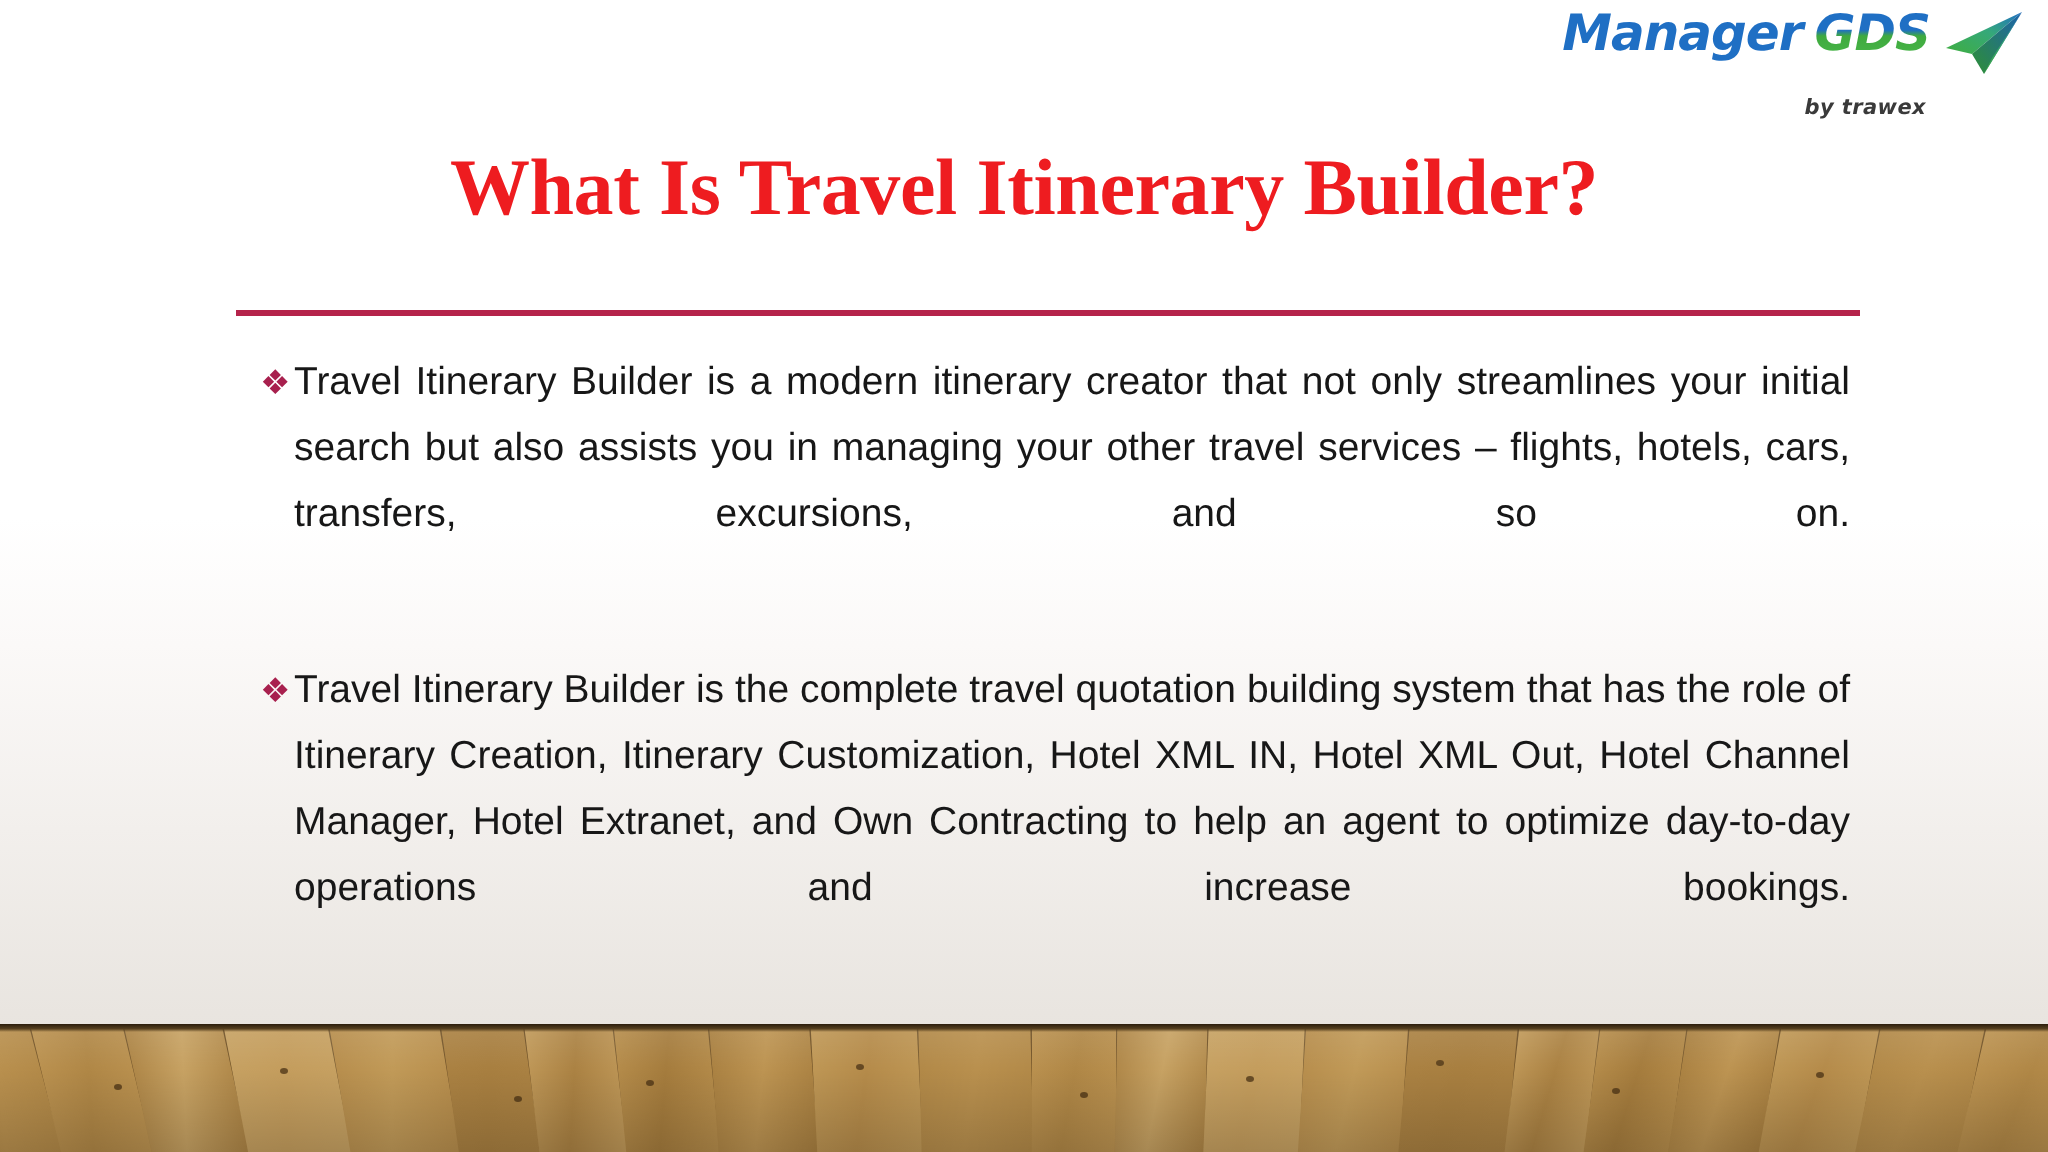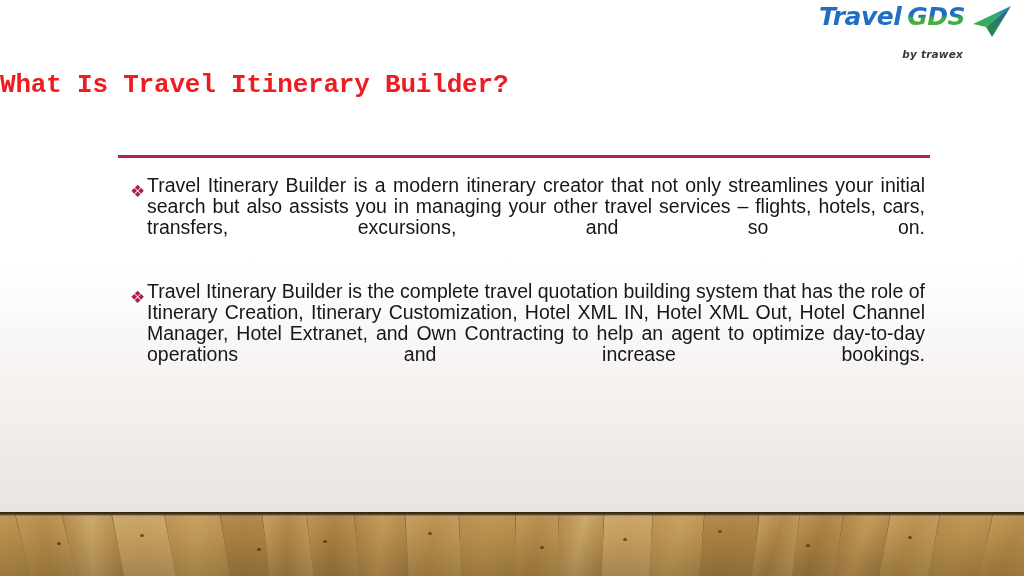--- a/index.html
+++ b/index.html
@@ -76,23 +76,24 @@
     margin-left: 5px;
     margin-top: 1px;
   }
 
   
   .title {
     position: absolute;
     top: 70px;
     left: 0;
     width: 1024px;
-    font-family: Liberation Mono, monospace;
+    text-align: center;
+    font-family: Liberation Serif, serif;
     font-weight: bold;
-    font-size: 26px;
+    font-size: 40px;
     color: #ee1c20;
     letter-spacing: -0.2px;
     white-space: nowrap;
   }
 
   
   .divider {
     position: absolute;
     top: 155px;
     left: 118px;
@@ -118,21 +119,21 @@
     flex: 0 0 auto;
     color: #a8204e;
     font-size: 17px;
     line-height: 33px;
     width: 17px;
   }
   .bullet-text {
     flex: 1 1 auto;
     font-family: "Liberation Sans", sans-serif;
     font-size: 19.5px;
-    line-height: 21px;
+    line-height: 33px;
     color: #171717;
     text-align: justify;
     text-justify: inter-word;
     hyphens: none;
   }
   .bullet-text::after {
     content: "";
     display: inline-block;
     width: 100%;
   }
@@ -186,21 +187,21 @@
   }
 </style>
 </head>
 <body>
 
 <div class="slide">
 
   <div class="logo">
     <div class="logo-text-wrap">
       <div class="logo-main">
-        <span class="logo-global">Travel</span><span class="logo-gds">GDS</span>
+        <span class="logo-global">Manager</span><span class="logo-gds">GDS</span>
       </div>
       <div class="logo-sub">by trawex</div>
     </div>
     <div class="logo-plane">
       <svg width="42" height="34" viewBox="0 0 42 34" aria-hidden="true">
         <defs>
           <linearGradient id="planeGrad" x1="0" y1="1" x2="1" y2="0">
             <stop offset="0%" stop-color="#3fae3f"></stop>
             <stop offset="55%" stop-color="#35a87a"></stop>
             <stop offset="100%" stop-color="#1f6fc4"></stop>

